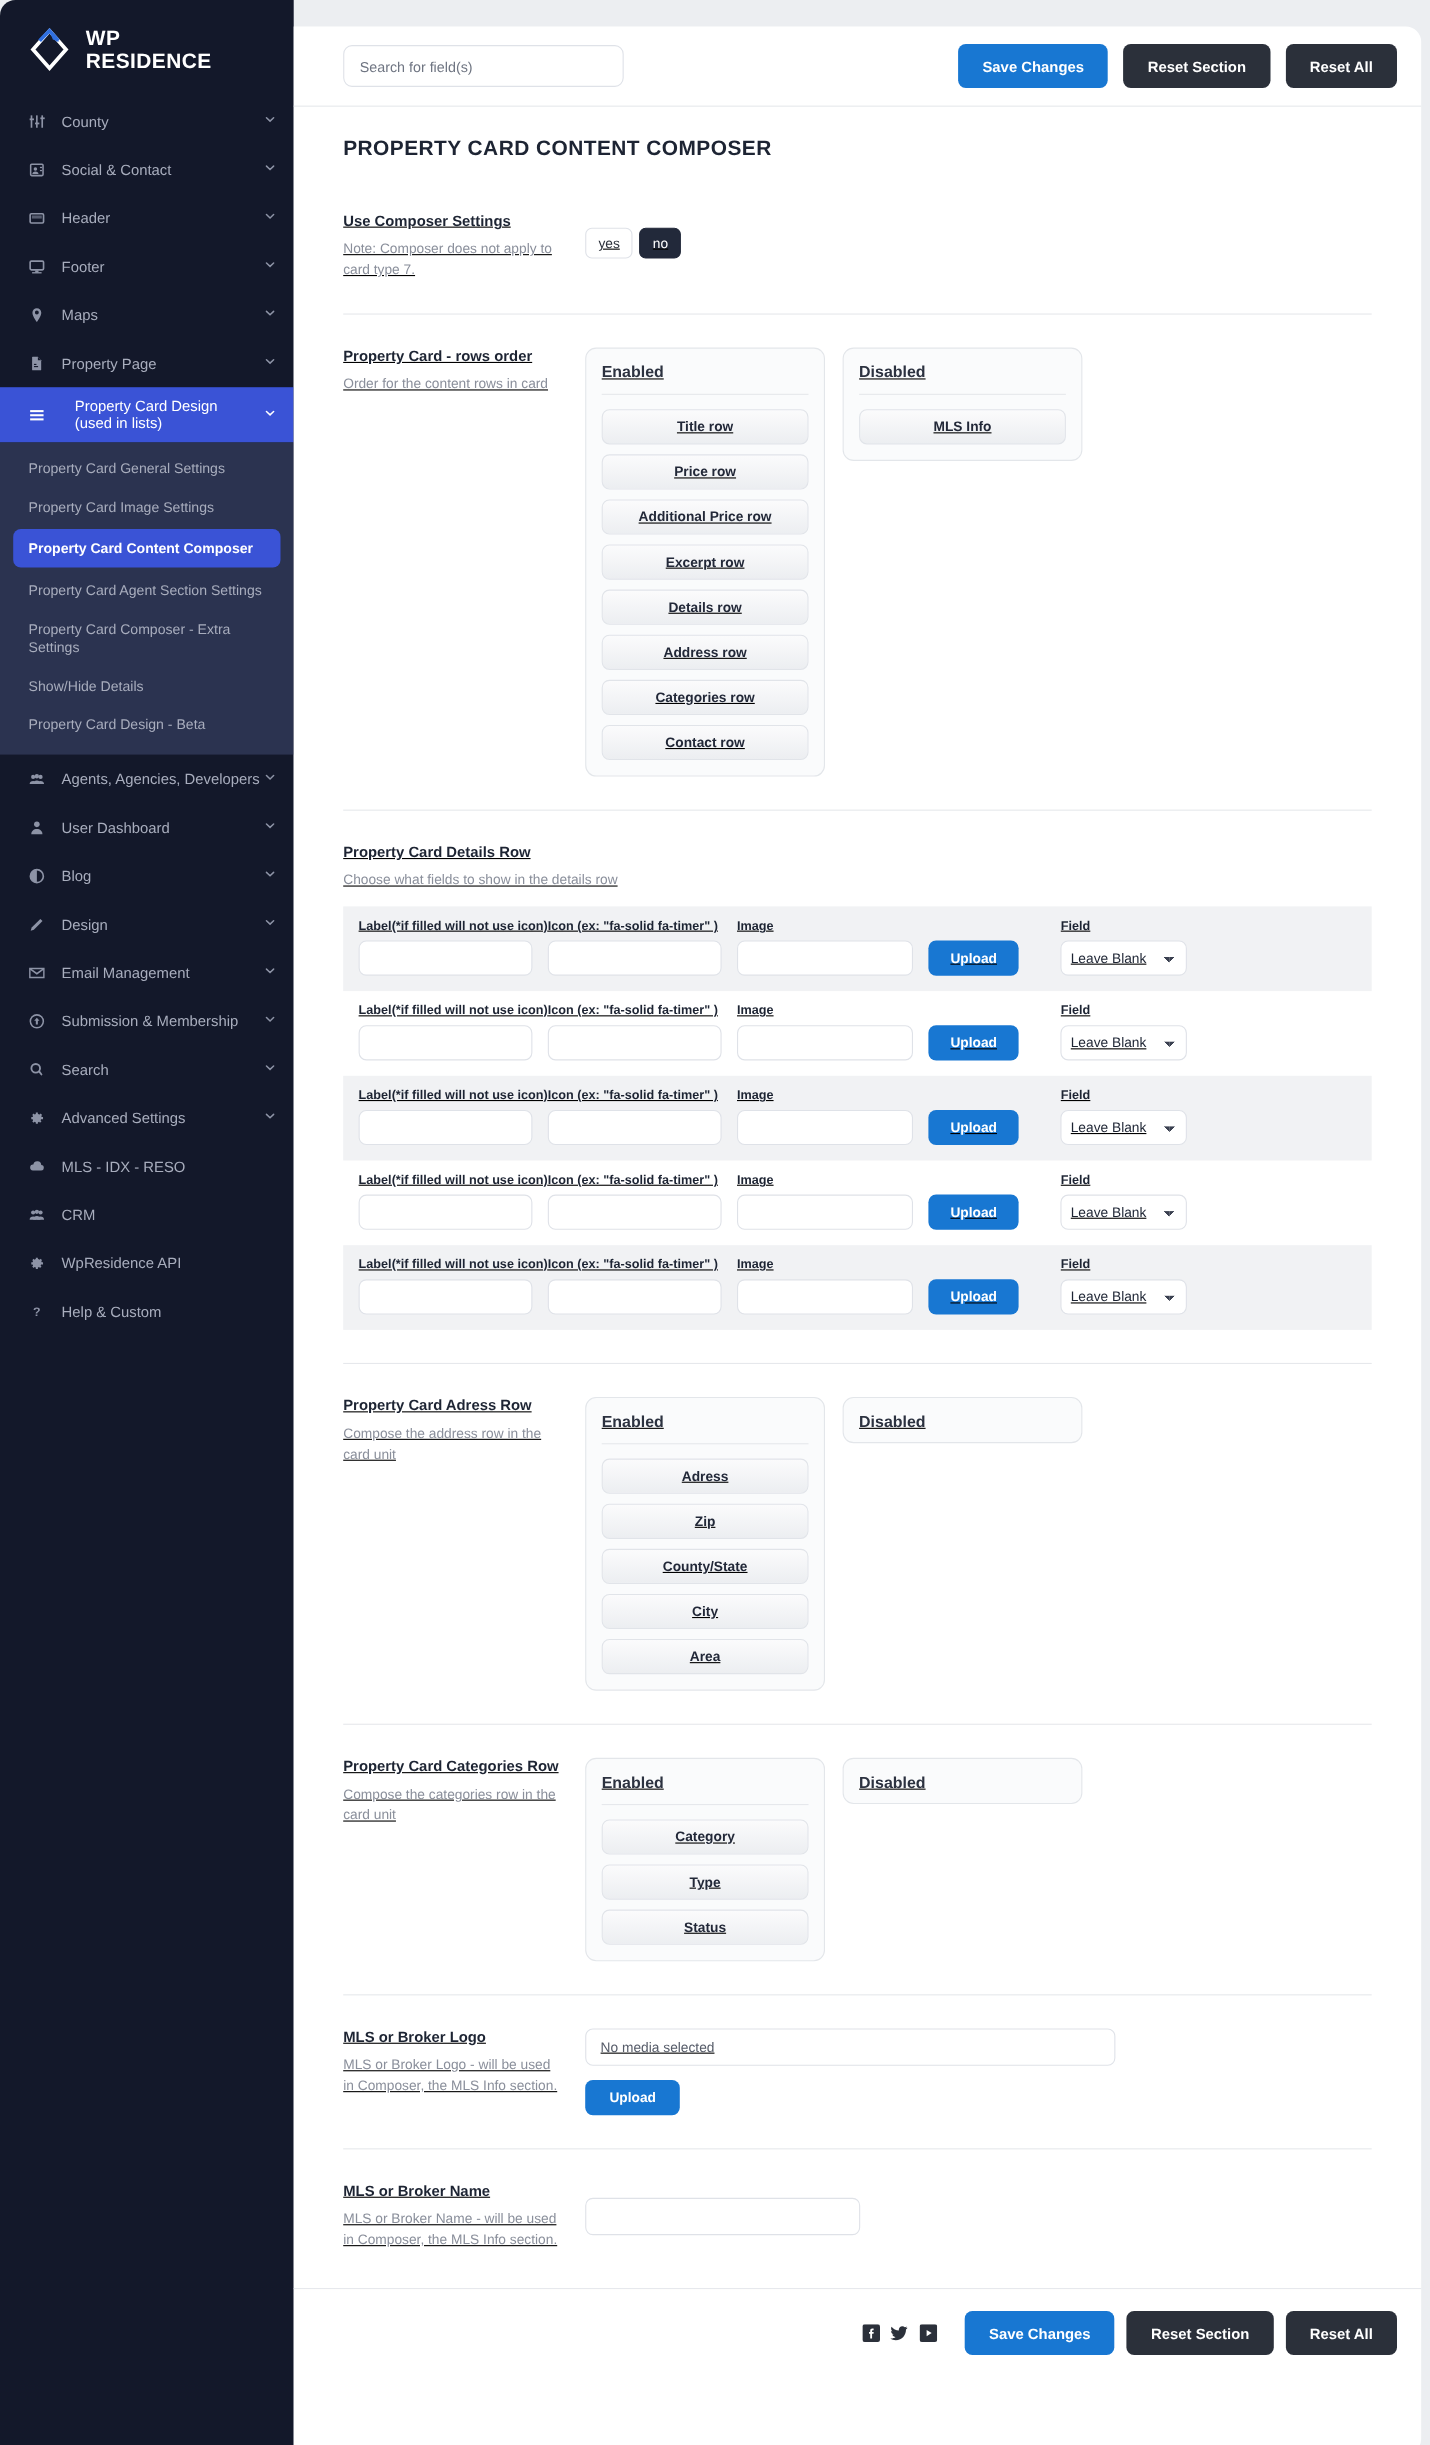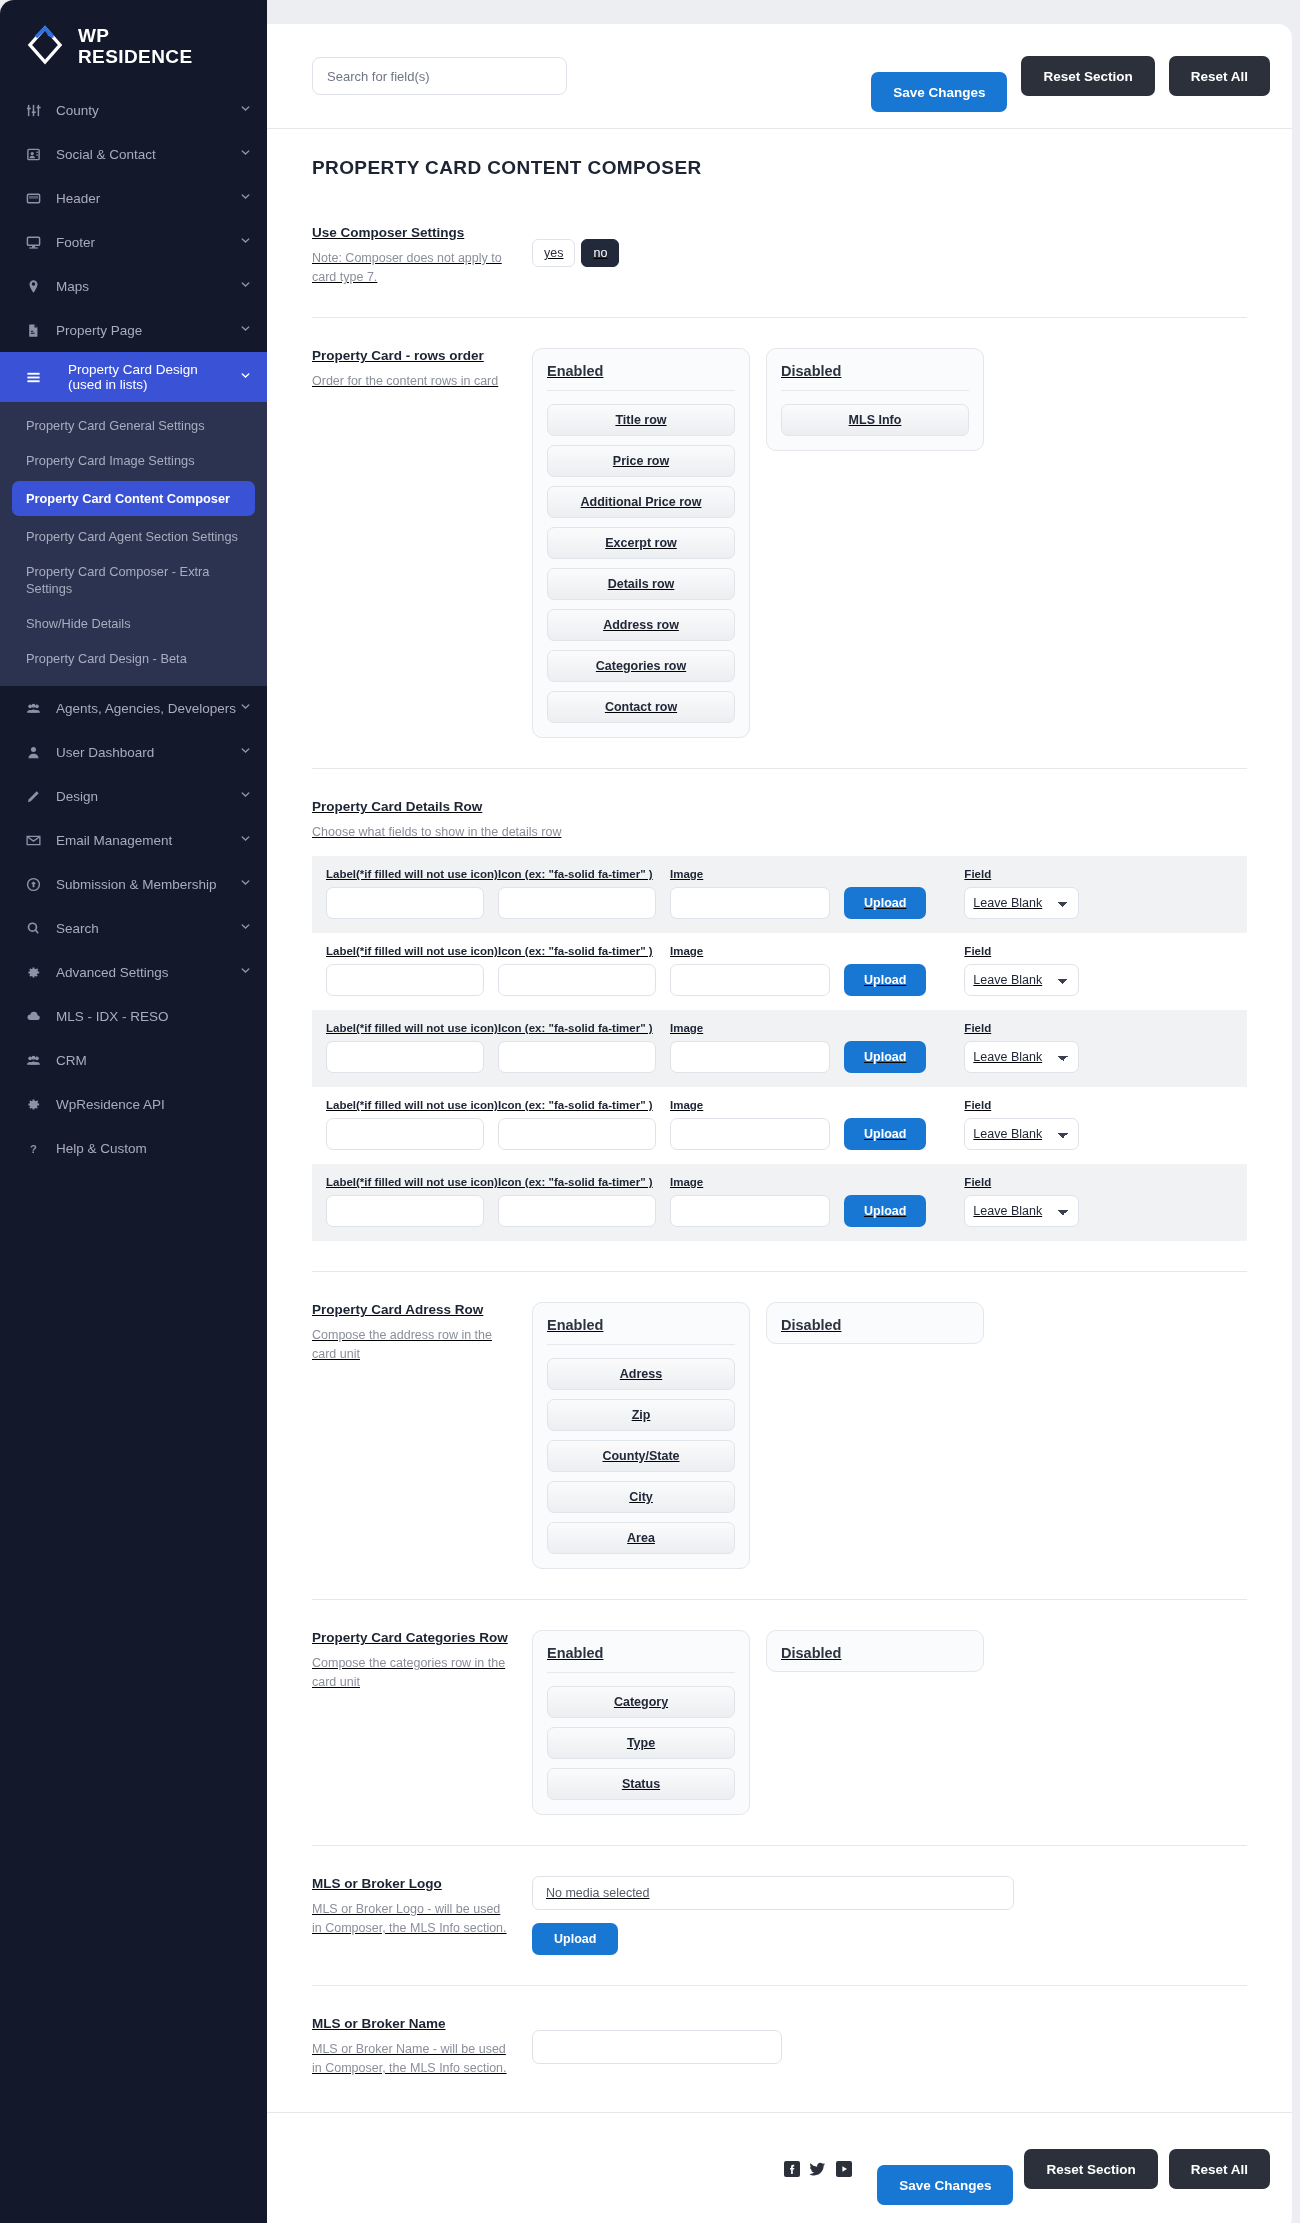--- a/index.html
+++ b/index.html
@@ -97,21 +97,21 @@
   }
   .search-input::placeholder { color: #6f7582; }
   .topbar .spacer { flex: 1; }
   .btn {
     border: none; border-radius: 7px; cursor: pointer;
     font-family: "Liberation Sans", sans-serif;
     font-size: 13.5px; font-weight: 700; color: #fff;
     padding: 0 22px; height: 40px;
     white-space: nowrap;
   }
-  .btn-primary { background: #1877d2; margin-top: 32px; }
+  .btn-primary { background: #1877d2; }
   .btn-dark { background: #2b303a; }
 
   .content { padding: 28px 45px 0 45px; }
   .page-title {
     font-size: 19px; font-weight: 700; color: #1d2433;
     letter-spacing: .4px; margin-bottom: 46px;
   }
 
   .section { display: flex; padding: 0 0 30px 0; text-decoration: underline; }
   .section + .section { border-top: 1px solid #e6e8ec; padding-top: 30px; }
@@ -367,20 +367,32 @@
             </svg>
           </span>
           <span class="lbl">User Dashboard</span>
           <span class="chev"><svg width="13" height="13" viewBox="0 0 16 16" fill="none" stroke="currentColor" stroke-width="1.7" stroke-linecap="round">
               <path d="M4 6.2L8 10l4-3.8"></path>
             </svg></span>
         </div>
         <div class="nav-item">
           <span class="ico">
             <svg width="15" height="15" viewBox="0 0 16 16" fill="currentColor">
+              <circle cx="8" cy="8" r="6.3" fill="none" stroke="currentColor" stroke-width="1.6"></circle>
+              <path d="M8 1.7a6.3 6.3 0 000 12.6z"></path>
+            </svg>
+          </span>
+          <span class="lbl">Blog</span>
+          <span class="chev"><svg width="13" height="13" viewBox="0 0 16 16" fill="none" stroke="currentColor" stroke-width="1.7" stroke-linecap="round">
+              <path d="M4 6.2L8 10l4-3.8"></path>
+            </svg></span>
+        </div>
+        <div class="nav-item">
+          <span class="ico">
+            <svg width="15" height="15" viewBox="0 0 16 16" fill="currentColor">
               <path d="M2 14l1-3.1L11.4 2.5l2.1 2.1L5.1 13z"></path>
             </svg>
           </span>
           <span class="lbl">Design</span>
           <span class="chev"><svg width="13" height="13" viewBox="0 0 16 16" fill="none" stroke="currentColor" stroke-width="1.7" stroke-linecap="round">
               <path d="M4 6.2L8 10l4-3.8"></path>
             </svg></span>
         </div>
         <div class="nav-item">
           <span class="ico">

